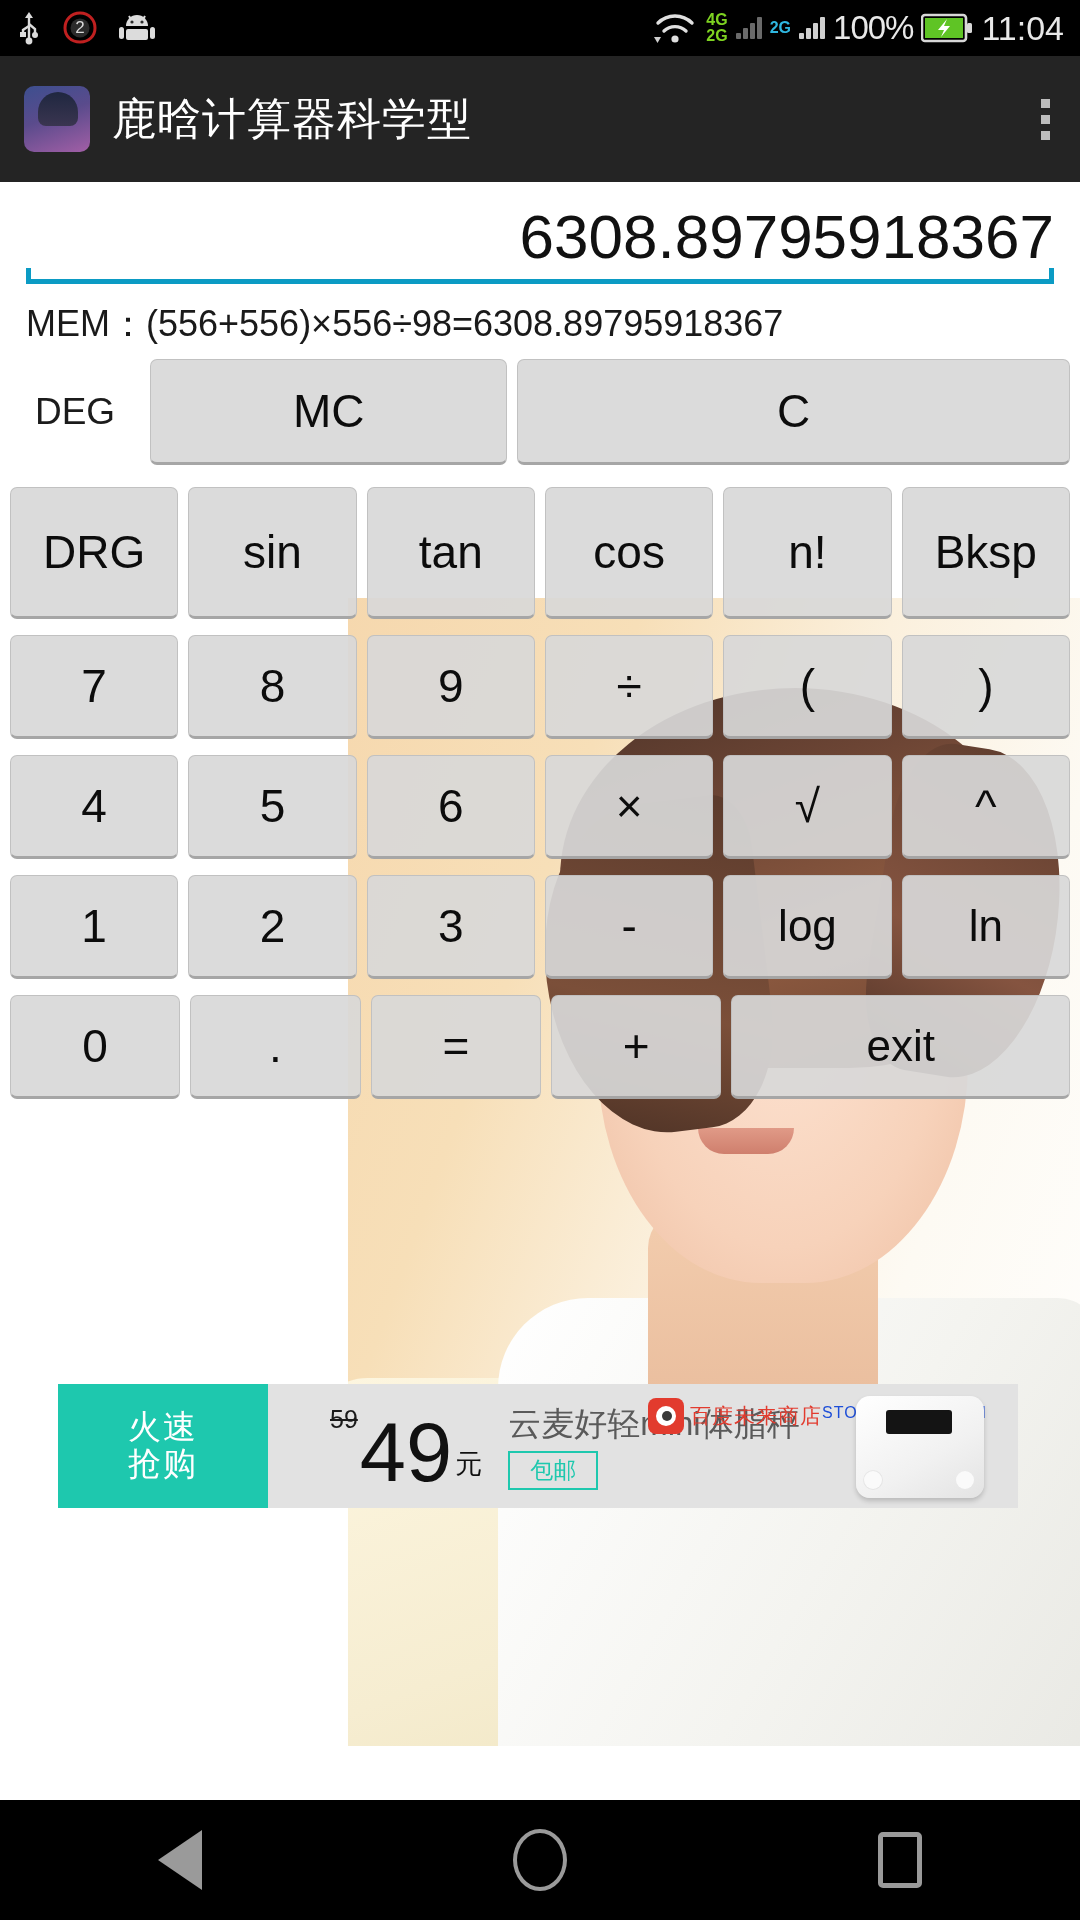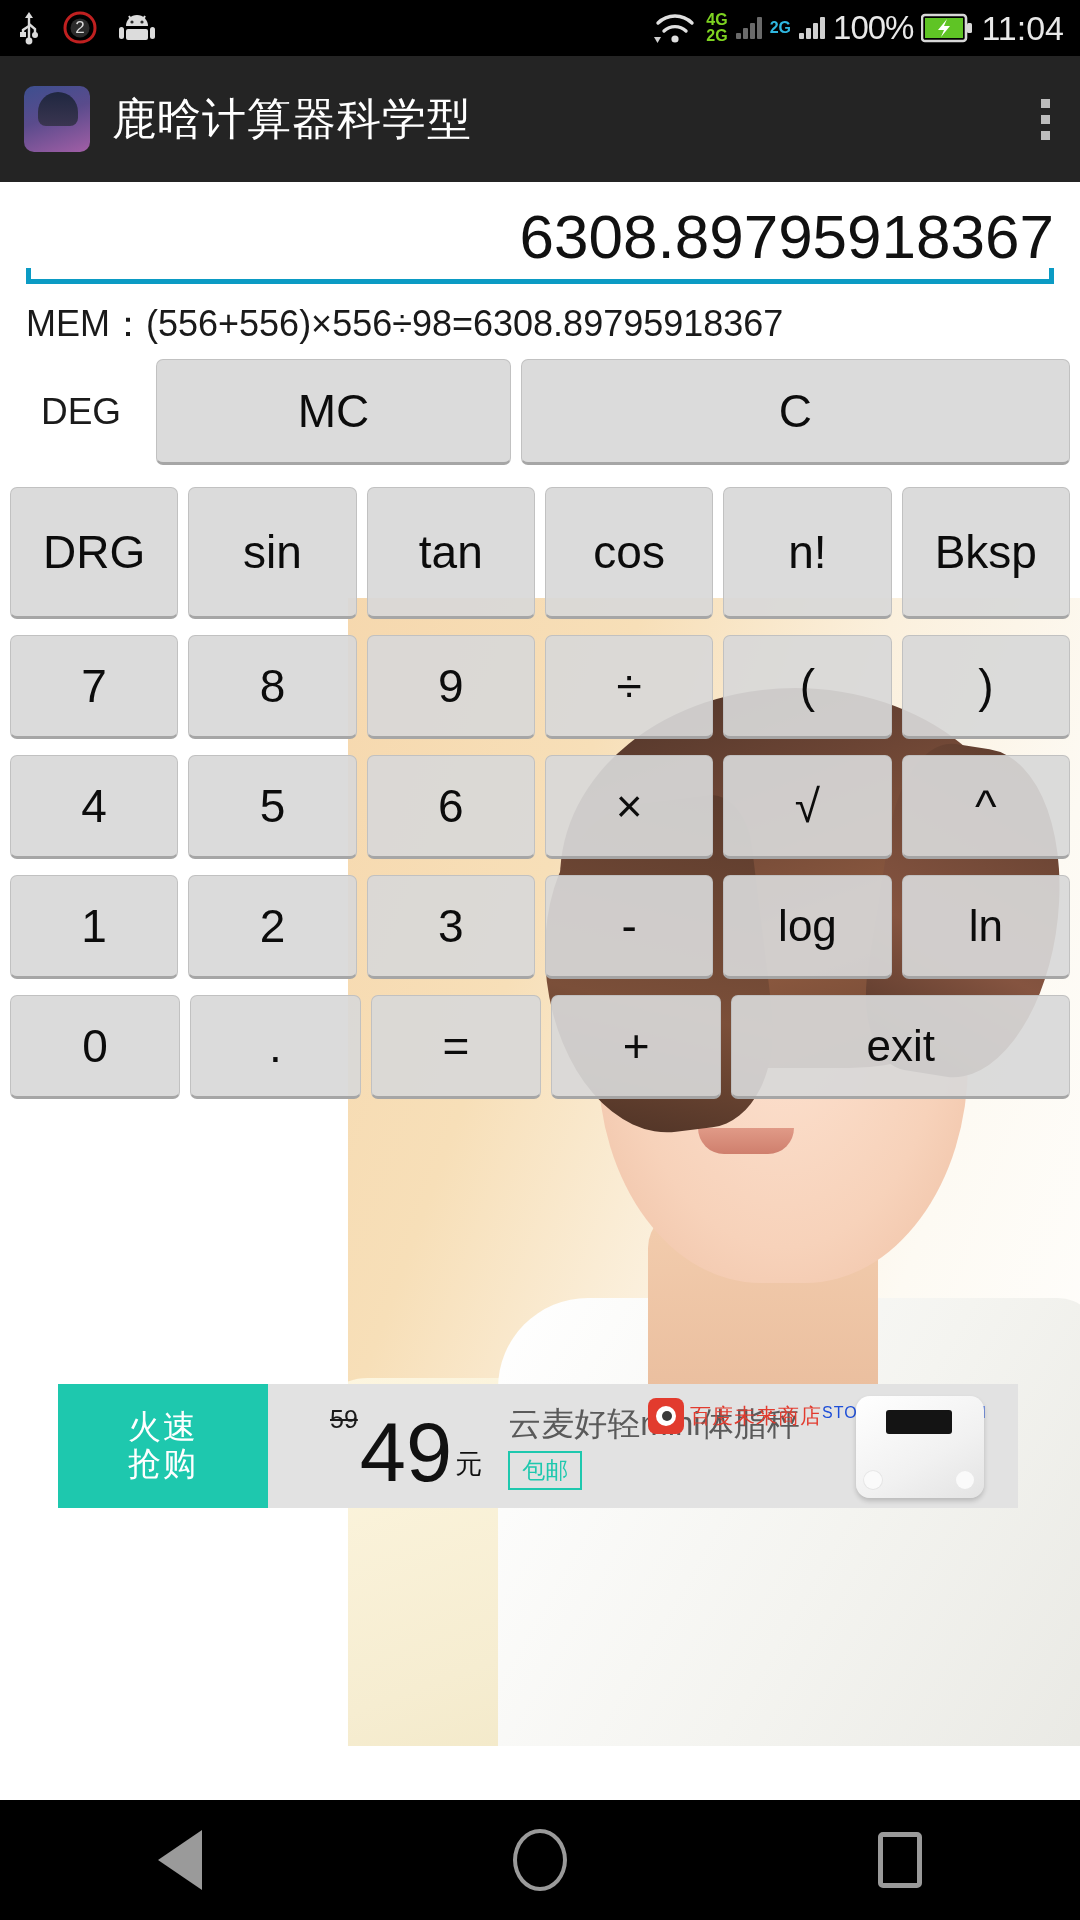--- a/index.html
+++ b/index.html
@@ -135,21 +135,21 @@
   }
   .display-underline { height:5px; background:#0b9bc4; position:relative; }
   .display-underline::before, .display-underline::after{
     content:""; position:absolute; bottom:0; width:5px; height:16px; background:#0b9bc4;
   }
   .display-underline::before{ left:0; }
   .display-underline::after{ right:0; }
 
   .memline { font-size:36px; color:#1a1a1a; padding:16px 26px 6px 26px; white-space:nowrap; }
 
-  .rowtop { display:flex; align-items:stretch; padding:4px 10px 0 16px; gap:10px; height:110px; }
+  .rowtop { display:flex; align-items:stretch; padding:4px 10px 0 10px; gap:10px; height:110px; }
   .deg { width:130px; display:flex; align-items:center; justify-content:center; font-size:37px; color:#1b1b1b; }
 
   .btn {
     background:rgba(216,216,216,0.92);
     border:1px solid rgba(190,190,190,0.9);
     border-bottom:3px solid rgba(160,160,160,0.9);
     border-radius:7px;
     display:flex; align-items:center; justify-content:center;
     font-size:46px; color:#0c0c0c; text-align:center; line-height:1.02;
     overflow:hidden;
@@ -178,21 +178,21 @@
   .ad-badge::after{
     content:""; position:absolute; right:-46px; top:0; width:0; height:0;
     border-style:solid; border-width:0 46px 124px 0; border-color:transparent #e2e2e2 transparent transparent;
   }
   .ad-price { display:flex; align-items:flex-end; margin-left:62px; }
   .ad-old { font-size:25px; color:#1a1a1a; text-decoration:line-through; margin-bottom:54px; margin-right:2px; }
   .ad-new { font-size:83px; font-weight:normal; color:#111; line-height:.82; }
   .ad-yuan { font-size:27px; color:#111; margin-left:3px; margin-bottom:6px; }
   .ad-mid { margin-left:26px; display:flex; flex-direction:column; justify-content:center; gap:4px; }
   .ad-title { font-size:33px; color:#5a5a5a; }
-  .ad-free { align-self:flex-start; border:2px solid #1ec8ae; color:#1ec8ae; font-size:23px; padding:2px 12px;text-align:center; }
+  .ad-free { align-self:flex-start; border:2px solid #1ec8ae; color:#1ec8ae; font-size:23px; padding:2px 20px;text-align:center; }
   .ad-brand { position:absolute; left:590px; top:14px; display:flex; align-items:center; gap:6px; }
   .ad-brand-mark { width:36px; height:36px; background:#e23b2e; border-radius:8px; position:relative; }
   .ad-brand-mark::after{ content:""; position:absolute; left:8px; top:8px; width:20px; height:20px; background:#fff; border-radius:50%; }
   .ad-brand-mark::before{ content:""; position:absolute; left:14px; top:13px; width:10px; height:10px; background:#3a3a3a; border-radius:50%; z-index:2; }
   .ad-brand-txt { display:flex; flex-direction:row; line-height:1.05; }
   .ad-brand-cn { font-size:21px; color:#e23b2e; letter-spacing:1px; }
   .ad-brand-en { font-size:16px; color:#1d4ed8; letter-spacing:1px; }
   .ad-scale {
     position:absolute; right:34px; top:12px; width:128px; height:102px;
     background:linear-gradient(150deg,#ffffff 0%, #f1f1f1 60%, #e3e3e3 100%);

